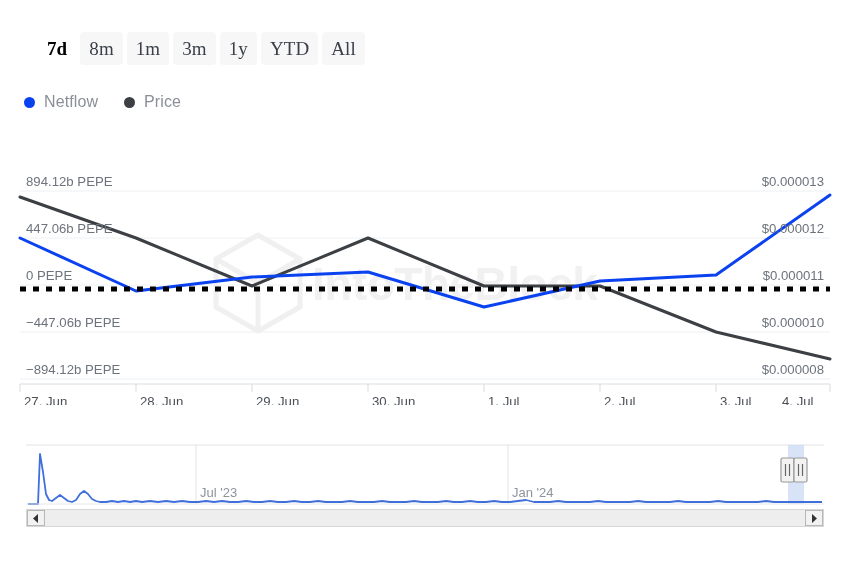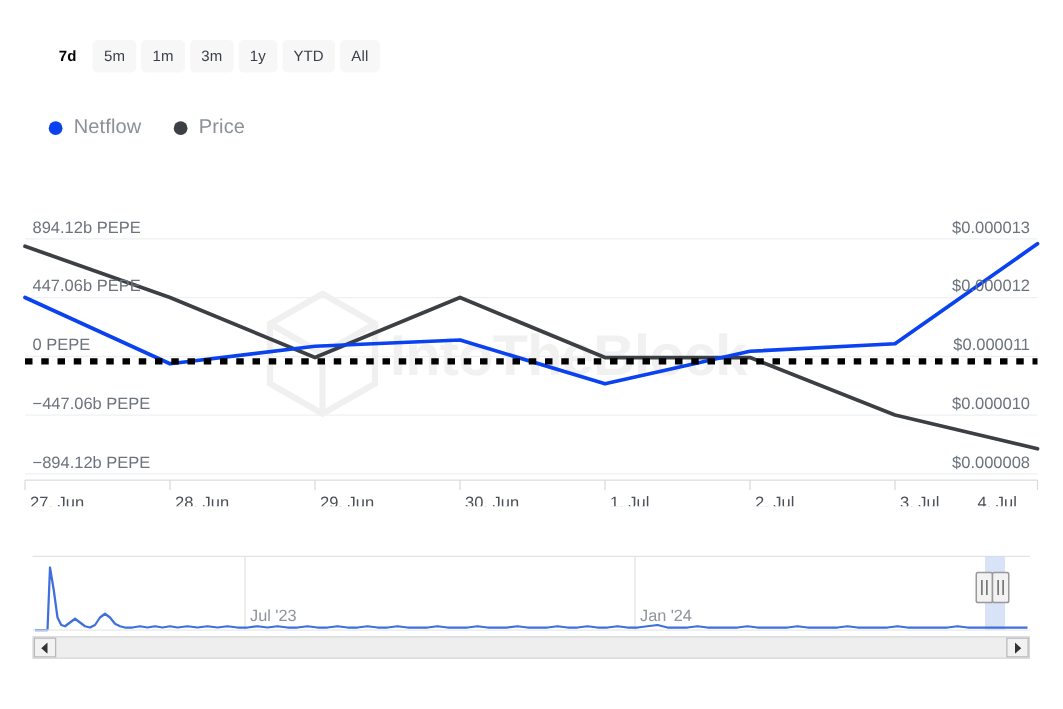--- a/index.html
+++ b/index.html
@@ -19,40 +19,41 @@
   
   .range-bar {
     position: absolute;
     left: 38px;
     top: 32px;
     display: flex;
     align-items: center;
     gap: 4px;
   }
   .range-btn {
-    font-size: 12px;
+    font-size: 19px;
     line-height: 1;
     padding: 7px 9px;
     border-radius: 4px;
     color: #3a3f48;
     background: #f7f7f8;
     cursor: pointer;
     white-space: nowrap;
     letter-spacing: .1px;
+    font-family: Liberation Serif, serif;
   }
   .range-btn.selected {
     background: #ffffff;
     color: #000000;
     font-weight: bold;
   }
 
   
   .legend {
     position: absolute;
-    left: 39px;
+    left: 24px;
     top: 93px;
     display: flex;
     align-items: center;
     gap: 26px;
     justify-content: flex-end;
   }
   .legend-item {
     display: flex;
     align-items: center;
     gap: 9px;
@@ -139,21 +140,21 @@
     cursor: pointer;
   }
   .scroll-btn svg { display: block; }
   .scroll-track { flex: 1; }
 </style>
 </head>
 <body>
 
 <div class="range-bar">
   <div class="range-btn selected">7d</div>
-  <div class="range-btn">5m</div>
+  <div class="range-btn">8m</div>
   <div class="range-btn">1m</div>
   <div class="range-btn">3m</div>
   <div class="range-btn">1y</div>
   <div class="range-btn">YTD</div>
   <div class="range-btn">All</div>
 </div>
 
 <div class="legend">
   <div class="legend-item">
     <span class="legend-dot" style="background:#0a42f0"></span>

